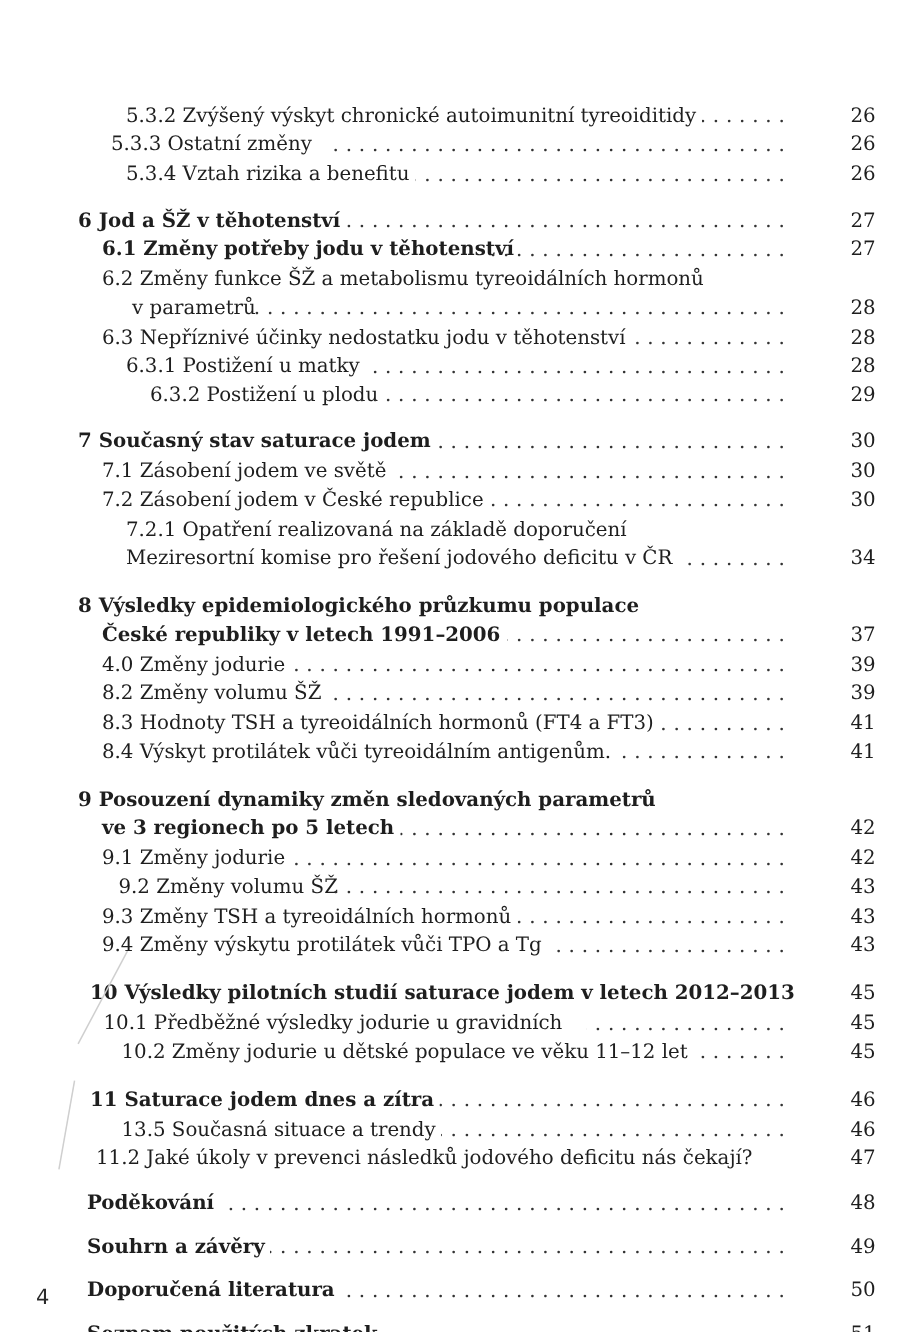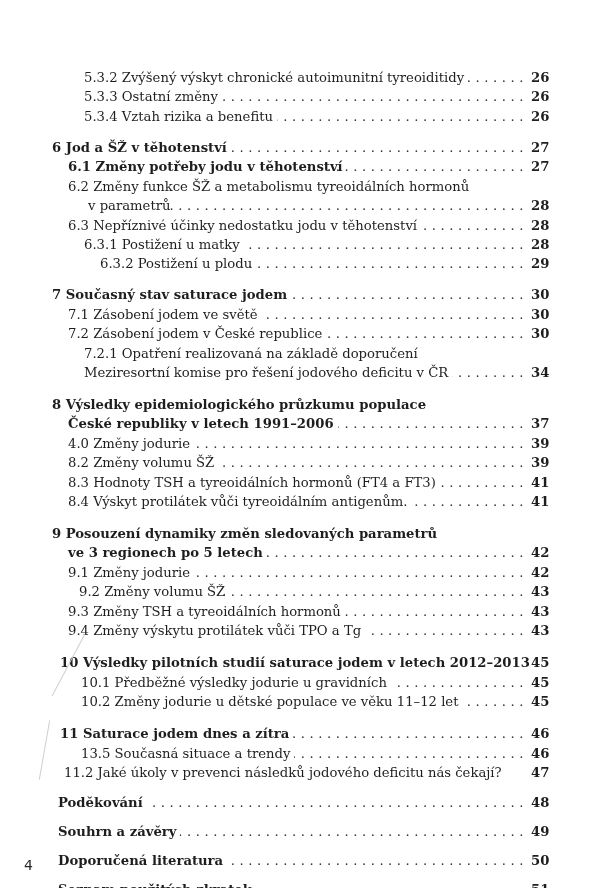--- a/index.html
+++ b/index.html
@@ -16,21 +16,21 @@
     left: 0; height: 20px;
     font-size: 13.2px;
     line-height: 20px;
     white-space: nowrap;
   }
   .row .txt { position: absolute; top: 0; white-space: nowrap; }
   .row .dots {
     position: absolute; top: 0; overflow: hidden; white-space: nowrap;
     letter-spacing: 4.55px; color: #333;
   }
-  .row .pg { position: absolute; top: 0; left: 531px; font-weight: bold; }
+  .row .pg { position: absolute; top: 0; left: 567px; }
   .bold .txt { font-weight: bold; }
   .pagenum {
     position: absolute; left: 24px; top: 857px;
     font-family: "DejaVu Sans", "Liberation Sans", sans-serif;
     font-size: 14px; color: #2a2a2a;
   }
   .scanline {
     position: absolute; width: 1px; background: #cfcfcf;
   }
 </style>
@@ -38,21 +38,21 @@
 <body>
 
 <div class="page">
   <div id="toc">
       <div class="row" style="top: 68px;">
         <span class="txt" style="left: 84px;">5.3.2 Zvýšený výskyt chronické autoimunitní tyreoiditidy</span>
         <span class="dots" style="left: 468px; width: 60px; direction: rtl;">................................................................................</span>
         <span class="pg">26</span>
       </div>
       <div class="row" style="top: 87px;">
-        <span class="txt" style="left: 84px;">5.3.3 Ostatní změny</span>
+        <span class="txt" style="left: 74px;">5.3.3 Ostatní změny</span>
         <span class="dots" style="left: 222px; width: 306px; direction: rtl;">................................................................................</span>
         <span class="pg">26</span>
       </div>
       <div class="row" style="top: 107px;">
         <span class="txt" style="left: 84px;">5.3.4 Vztah rizika a benefitu</span>
         <span class="dots" style="left: 277px; width: 251px; direction: rtl;">................................................................................</span>
         <span class="pg">26</span>
       </div>
       <div class="row bold" style="top: 138px;">
         <span class="txt" style="left: 52px;">6 Jod a ŠŽ v těhotenství</span>
@@ -165,21 +165,21 @@
         <span class="txt" style="left: 68px;">9.4 Změny výskytu protilátek vůči TPO a Tg</span>
         <span class="dots" style="left: 365px; width: 163px; direction: rtl;">................................................................................</span>
         <span class="pg">43</span>
       </div>
       <div class="row bold" style="top: 653px;">
         <span class="txt" style="left: 60px;">10 Výsledky pilotních studií saturace jodem v letech 2012–2013</span>
         <span class="dots" style="left: 534px; width: 0px; direction: rtl;">................................................................................</span>
         <span class="pg">45</span>
       </div>
       <div class="row" style="top: 673px;">
-        <span class="txt" style="left: 81px;">10.1 Předběžné výsledky jodurie u gravidních</span>
+        <span class="txt" style="left: 69px;">10.1 Předběžné výsledky jodurie u gravidních</span>
         <span class="dots" style="left: 391px; width: 137px; direction: rtl;">................................................................................</span>
         <span class="pg">45</span>
       </div>
       <div class="row" style="top: 692px;">
         <span class="txt" style="left: 81px;">10.2 Změny jodurie u dětské populace ve věku 11–12 let</span>
         <span class="dots" style="left: 462px; width: 66px; direction: rtl;">................................................................................</span>
         <span class="pg">45</span>
       </div>
       <div class="row bold" style="top: 724px;">
         <span class="txt" style="left: 60px;">11 Saturace jodem dnes a zítra</span>

